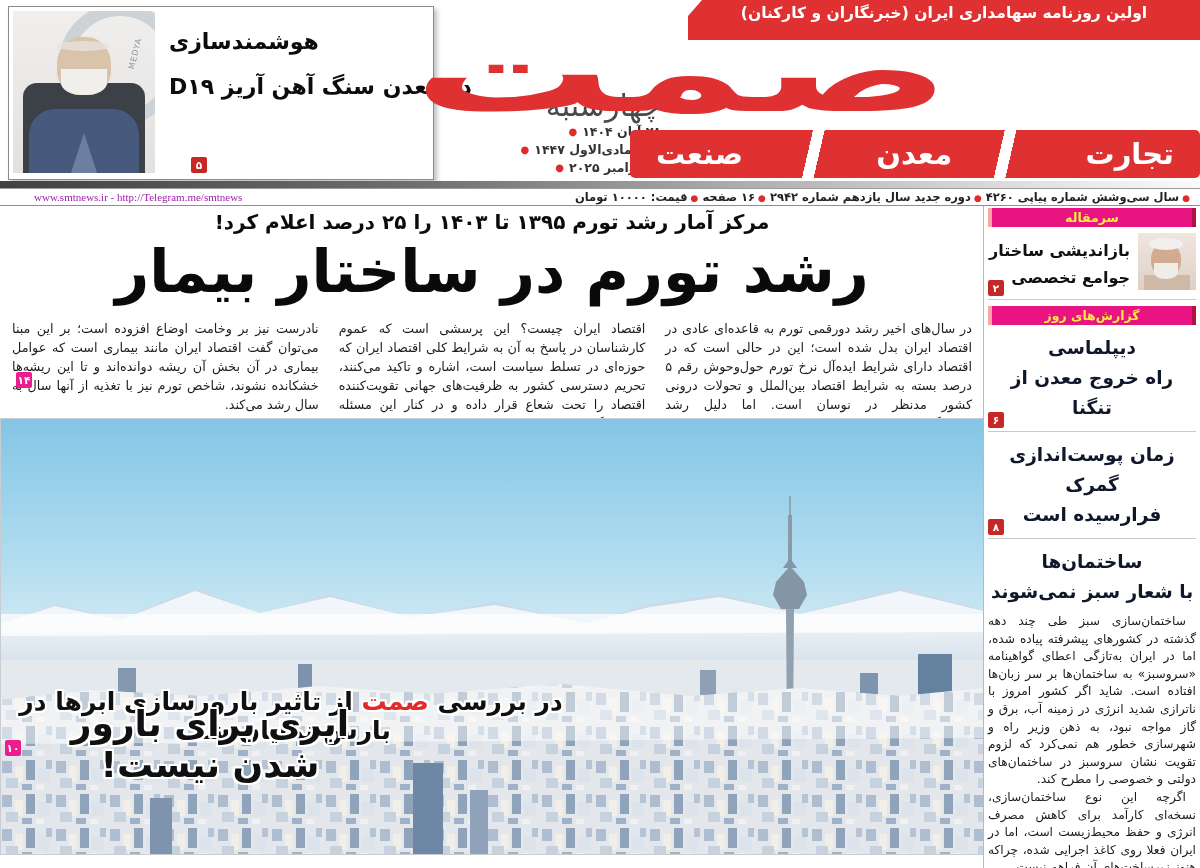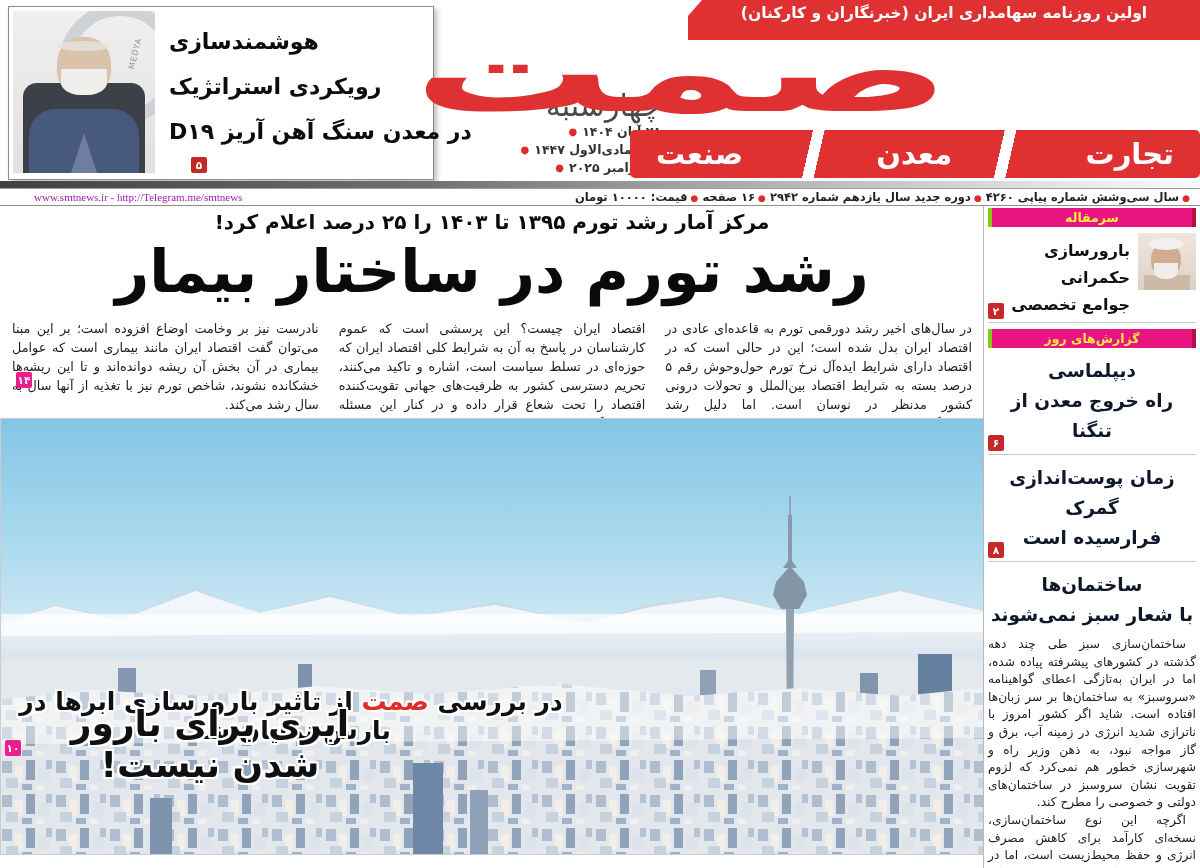--- a/index.html
+++ b/index.html
@@ -77,21 +77,21 @@
   #photo-kicker{left:8px;top:687px;width:566px;text-align:center;direction:rtl;
                 font-size:25px;font-weight:bold;}
   #photo-kicker .smtred{color:#e02b2b;font-weight:bold;}
   #photo-headline{left:28px;top:703px;width:364px;text-align:center;direction:rtl;
                   font-size:36px;font-weight:bold;}
   #photo-badge{left:5px;top:740px;}
 
   
   #side-divider{left:983px;top:206px;width:1px;height:662px;background:#b9b9b9;}
   #sidebar{left:988px;top:208px;width:208px;}
-  .sideheader{height:19px;background:#e81482;border-left:4px solid #84cc16;border-right:4px solid #b01342;
+  .sideheader{height:19px;background:#e81482;border-left:4px solid #fca5a5;border-right:4px solid #b01342;
               color:#f7ec3f;font-size:12.5px;font-weight:bold;text-align:center;line-height:19px;direction:rtl;margin-bottom:6px;}
   .sideitem{position:relative;border-bottom:1px solid #c9c9c9;padding-bottom:4px;margin-bottom:6px;}
   .sideitem.last{border-bottom:none;}
   .sideitem .badge{position:absolute;left:0;bottom:3px;}
   #editorial-row{display:flex;direction:rtl;gap:8px;min-height:62px;}
   #editorial-photo{position:relative;width:58px;height:57px;background:linear-gradient(180deg,#efe6df,#ded0c6);flex:none;overflow:hidden;}
   .ed-head{position:absolute;left:13px;top:10px;width:30px;height:34px;background:#d2ab91;border-radius:46%;}
   .ed-hair{position:absolute;left:11px;top:5px;width:34px;height:12px;background:#f2f0ee;border-radius:50%;}
   .ed-beard{position:absolute;left:16px;top:30px;width:24px;height:16px;background:#efecea;border-radius:0 0 45% 45%;}
   .ed-shirt{position:absolute;left:6px;top:42px;width:46px;height:15px;background:#cdb9a6;}
@@ -111,21 +111,20 @@
       <span class="medya-txt">MEDYA</span>
       <span class="chair"></span>
       <span class="suit"></span>
       <span class="shirt"></span>
       <span class="head"></span>
       <span class="hairband"></span>
       <span class="beard"></span>
     </div>
     <div id="topbox-text">
       <div class="tb-line">هوشمندسازی</div>
-      <div class="tb-line">رویکردی استراتژیک</div>
       <div class="tb-line">در معدن سنگ آهن آریز D۱۹</div>
       <span id="topbox-badge" class="badge red">۵</span>
     </div>
   </div>
 
   <div id="dateblock" class="abs">
     <div id="weekday">چهارشنبه</div>
     <div class="dateline">
       <span class="dot">●</span>
       <span class="dtxt">۲۸ آبان ۱۴۰۴</span>
@@ -242,21 +241,21 @@
     <div class="sideheader">سرمقاله</div>
     <div class="sideitem">
       <div id="editorial-row">
         <div id="editorial-photo">
           <span class="ed-shirt"></span>
           <span class="ed-head"></span>
           <span class="ed-hair"></span>
           <span class="ed-beard"></span>
         </div>
         <div id="editorial-title">
-          <div>بارورسازی حکمرانی</div>
+          <div>بازاندیشی ساختار</div>
           <div>جوامع تخصصی</div>
         </div>
       </div>
       <span class="badge red">۲</span>
     </div>
 
     <div class="sideheader">گزارش‌های روز</div>
 
     <div class="sideitem">
       <div class="report-title">

